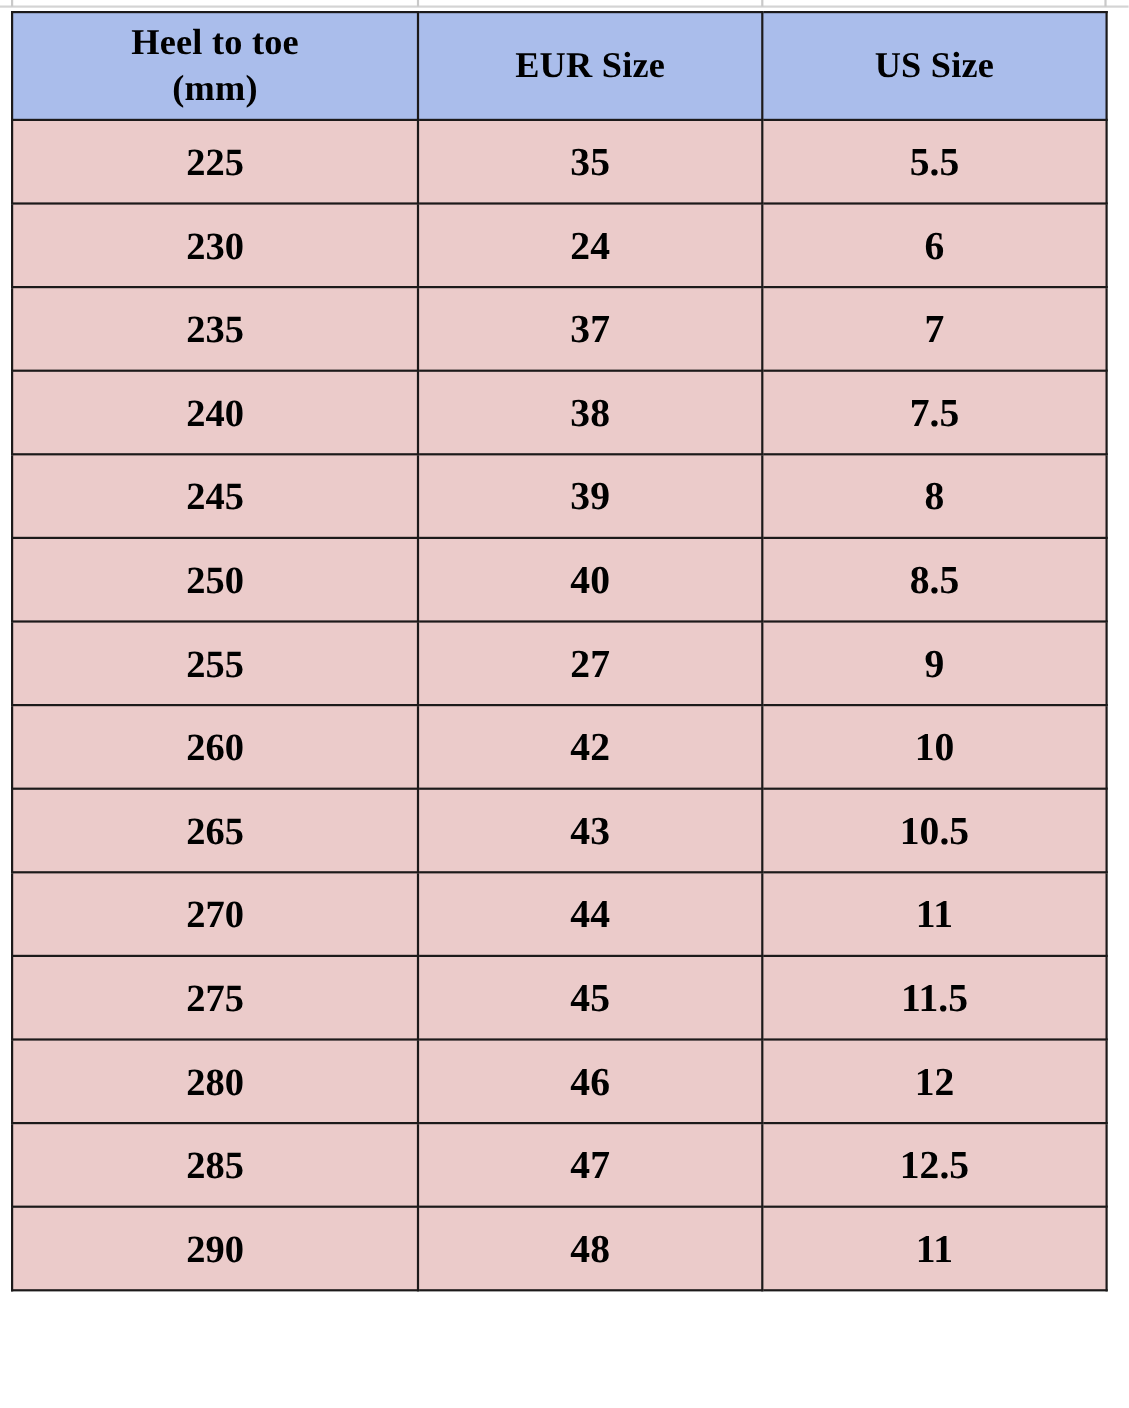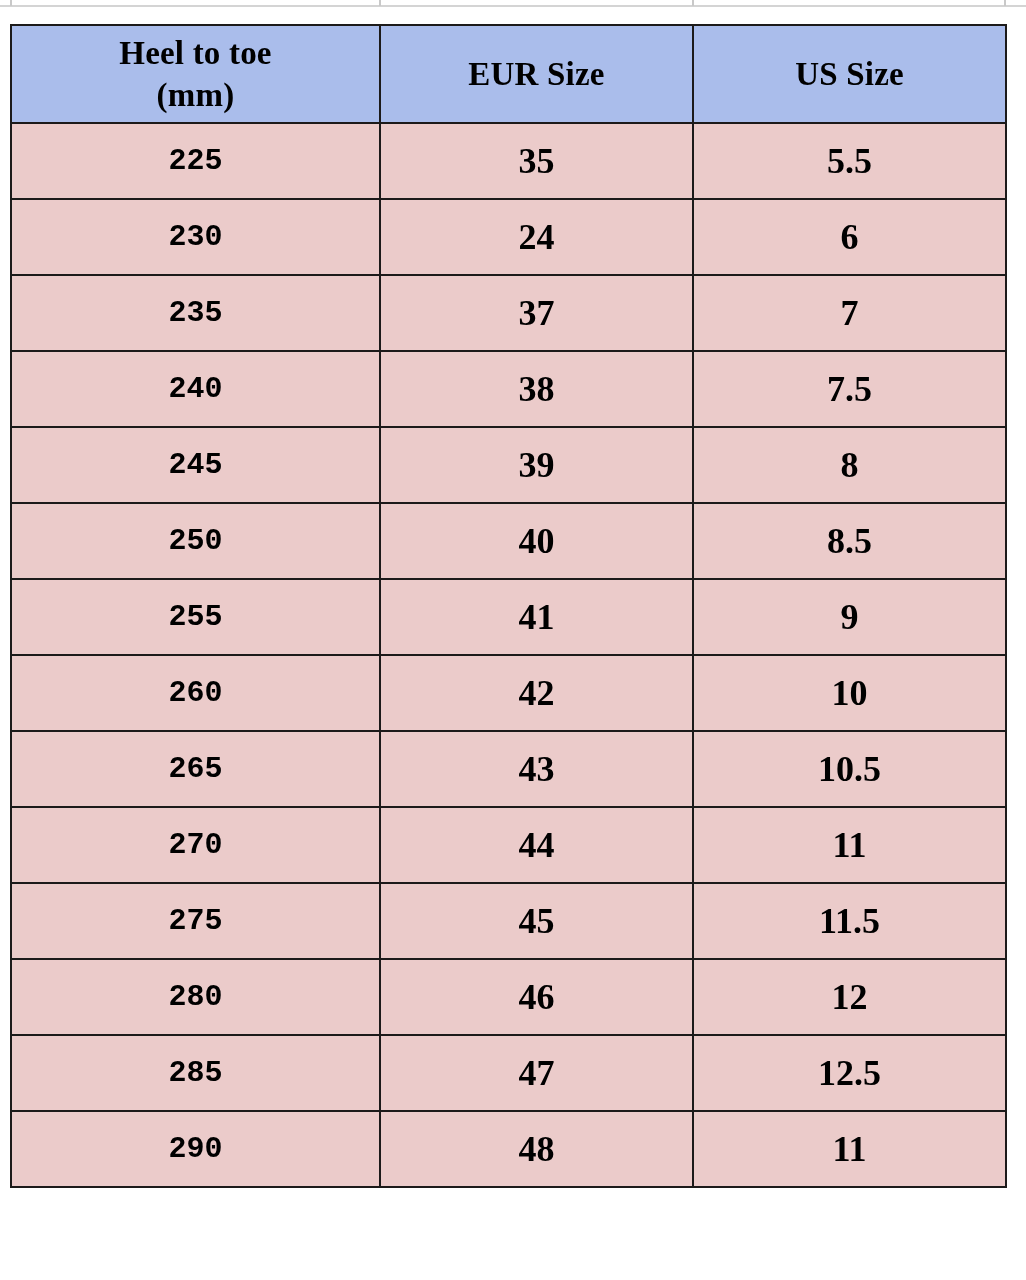--- a/index.html
+++ b/index.html
@@ -38,21 +38,21 @@
     background: #c9c9c9;
   }
   .sheet-grid-tick.t1 { left: 10px; }
   .sheet-grid-tick.t2 { left: 379px; }
   .sheet-grid-tick.t3 { left: 692px; }
   .sheet-grid-tick.t4 { left: 1004px; }
 
   .size-table {
     position: absolute;
     left: 10px;
-    top: 24px;
+    top: 10px;
     width: 995px;
     border-collapse: collapse;
     table-layout: fixed;
   }
   .size-table td,
   .size-table th {
     border: 2px solid #1c1a1a;
     padding: 0;
     text-align: center;
     vertical-align: middle;
@@ -75,22 +75,21 @@
 
   tbody td {
     background: #ebcbca;
     height: 74px;
     font-size: 36px;
     line-height: 1;
     padding-bottom: 4px;
   }
   tbody td.col-mm {
     font-weight: bold;
-    font-size: 30px;
-    font-family: Liberation Mono, monospace;
+    font-size: 35px;
   }
   tbody td.col-eur,
   tbody td.col-us {
     font-weight: bold;
   }
 </style>
 </head>
 <body>
 
 <div id="page">
@@ -147,21 +146,21 @@
           <td class="col-eur">39</td>
           <td class="col-us">8</td>
         </tr>
         <tr>
           <td class="col-mm">250</td>
           <td class="col-eur">40</td>
           <td class="col-us">8.5</td>
         </tr>
         <tr>
           <td class="col-mm">255</td>
-          <td class="col-eur">41</td>
+          <td class="col-eur">27</td>
           <td class="col-us">9</td>
         </tr>
         <tr>
           <td class="col-mm">260</td>
           <td class="col-eur">42</td>
           <td class="col-us">10</td>
         </tr>
         <tr>
           <td class="col-mm">265</td>
           <td class="col-eur">43</td>

